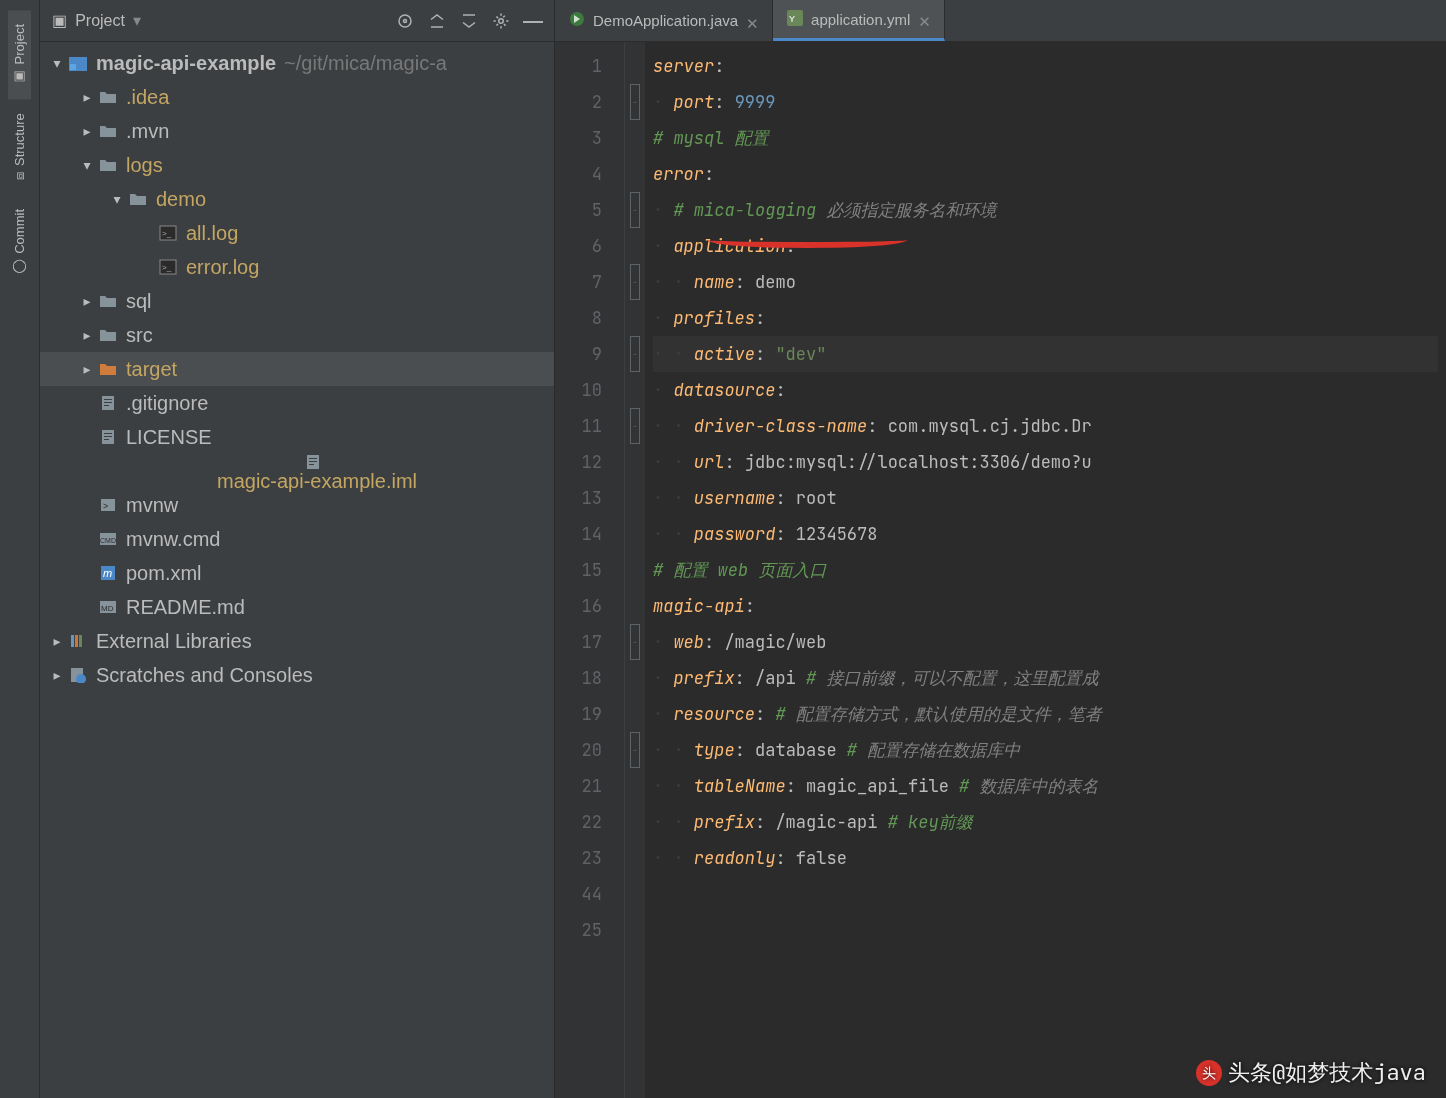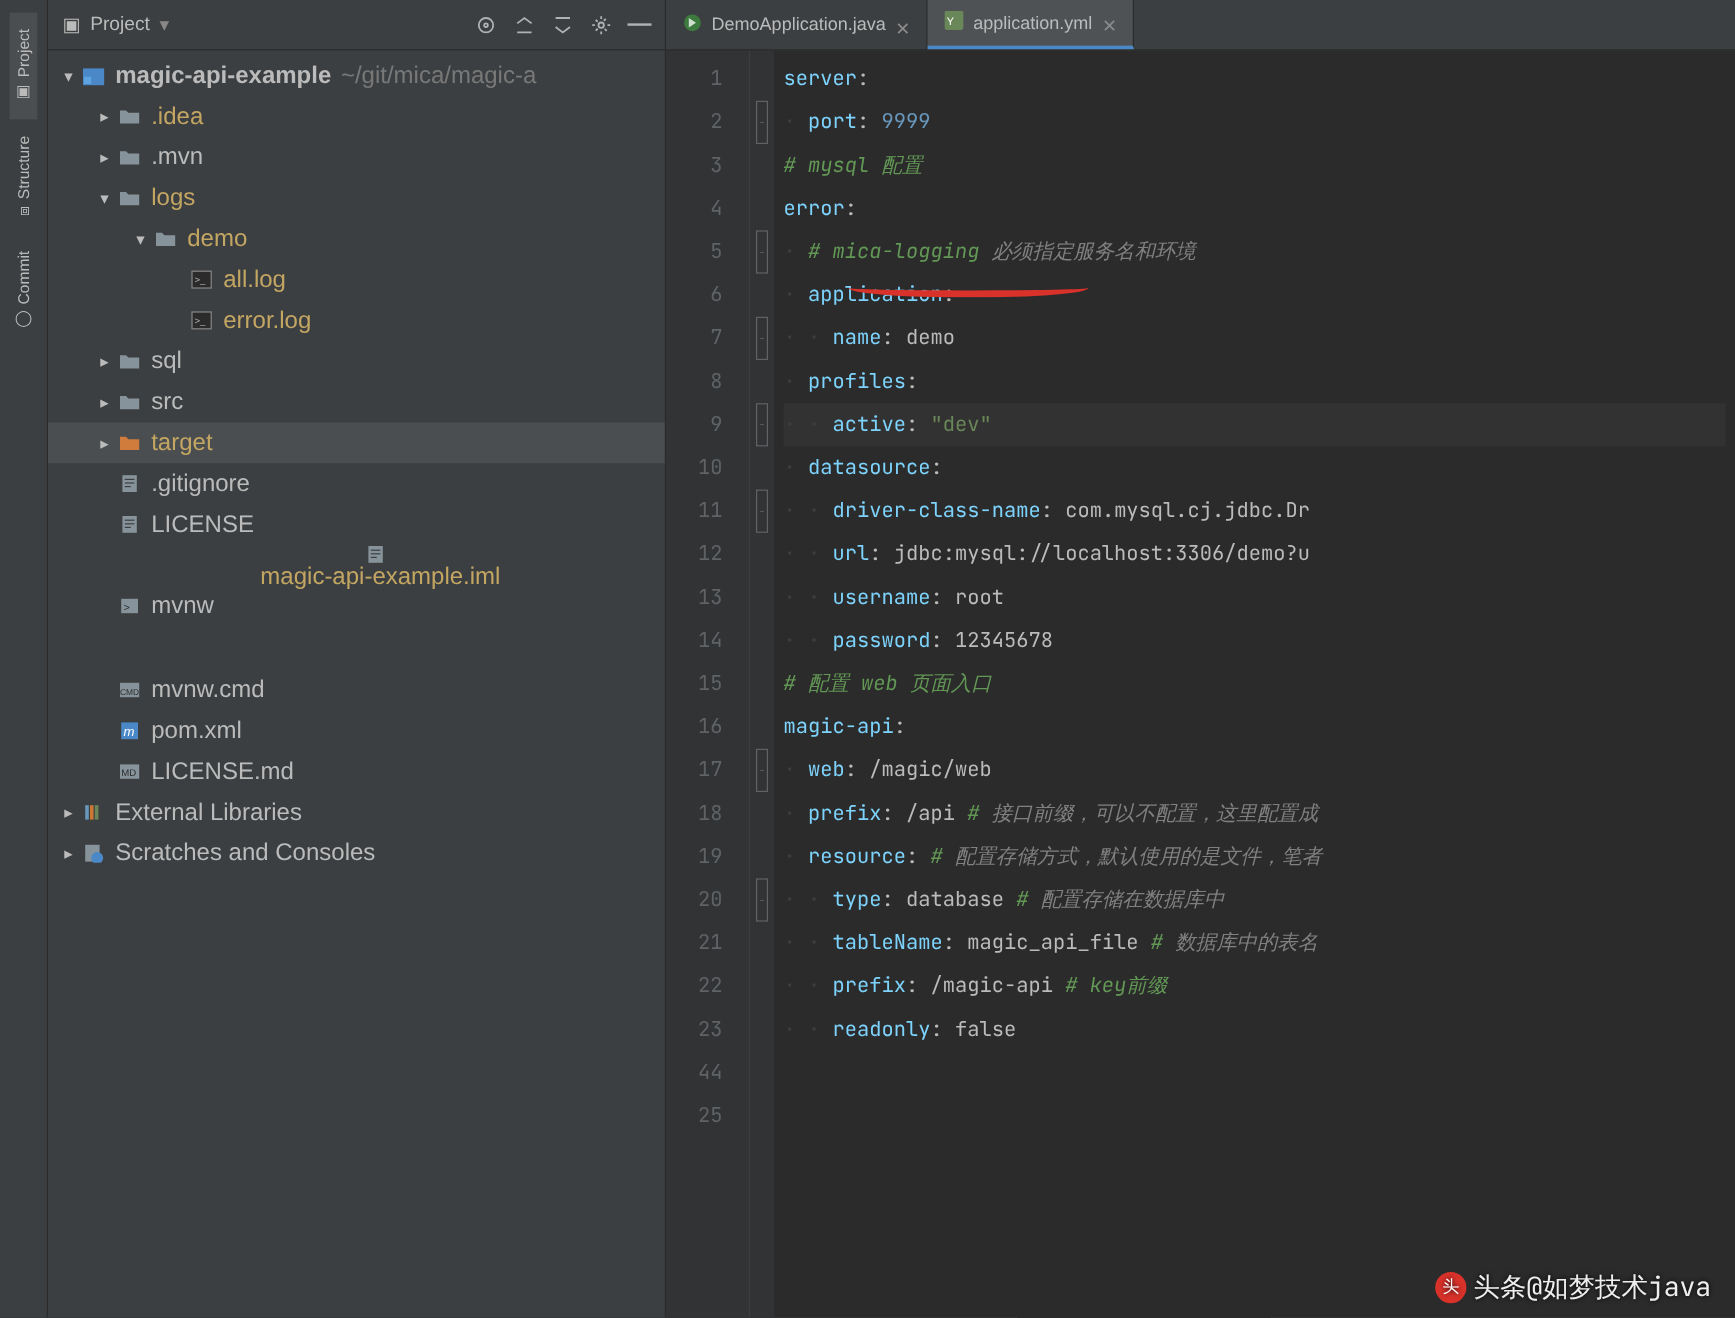--- a/index.html
+++ b/index.html
@@ -181,21 +181,21 @@
   min-width: 0;
   position: relative;
 }
 .code-line {
   height: 36px;
   line-height: 36px;
   white-space: pre;
 }
 .code-line.current { background: #323232; }
 .code-line .ws { color: #3a3e40; }
-.tok-key { color: #7dd3fc; }
+.tok-key { color: #fdba74; font-style: italic; }
 .tok-val { color: #bbbbbb; }
 .tok-comment { color: #808080; font-style: italic; }
 .tok-comment-it { color: #629755; font-style: italic; }
 .tok-str { color: #6a8759; }
 .tok-num { color: #6897bb; }
 .tok-dot { color: #bbbbbb; }
 .underline-annot {
   position: absolute;
   width: 200px;
   height: 16px;
@@ -413,21 +413,21 @@
           <div class="tree-row" style="padding-left: 40px;">
             <span class="tree-chevron"></span>
             <span class="tree-icon">
               <svg width="18" height="16">
                 <rect width="14" height="12" x="2" y="2" fill="#87939a"></rect>
                 <text x="4" y="12" font-size="9" fill="#2b2b2b">&gt;</text>
               </svg>
             </span>
             <span class="tree-label ">mvnw</span>
           </div>
-          <div class="tree-row" style="padding-left: 40px; margin-top: 36px;">
+          <div class="tree-row" style="padding-left: 40px;">
             <span class="tree-chevron"></span>
             <span class="tree-icon">
               <svg width="18" height="16">
                 <rect width="16" height="12" x="1" y="2" fill="#87939a"></rect>
                 <text x="1" y="12" font-size="7" fill="#2b2b2b">CMD</text>
               </svg>
             </span>
             <span class="tree-label ">mvnw.cmd</span>
           </div>
           <div class="tree-row" style="padding-left: 40px;">
@@ -441,21 +441,21 @@
             <span class="tree-label ">pom.xml</span>
           </div>
           <div class="tree-row" style="padding-left: 40px;">
             <span class="tree-chevron"></span>
             <span class="tree-icon">
               <svg width="18" height="16">
                 <rect width="16" height="12" x="1" y="2" fill="#87939a"></rect>
                 <text x="2" y="12" font-size="8" fill="#2b2b2b">MD</text>
               </svg>
             </span>
-            <span class="tree-label ">LICENSE.md</span>
+            <span class="tree-label ">README.md</span>
           </div>
         </div>
       <div id="tree-extras">
           <div class="tree-row" style="padding-left: 10px;">
             <span class="tree-chevron">▸</span>
             <span class="tree-icon">
               <svg width="18" height="16">
                 <rect x="2" y="2" width="3" height="12" fill="#6897bb"></rect>
                 <rect x="6" y="2" width="3" height="12" fill="#cc7832"></rect>
                 <rect x="10" y="2" width="3" height="12" fill="#6a8759"></rect>

